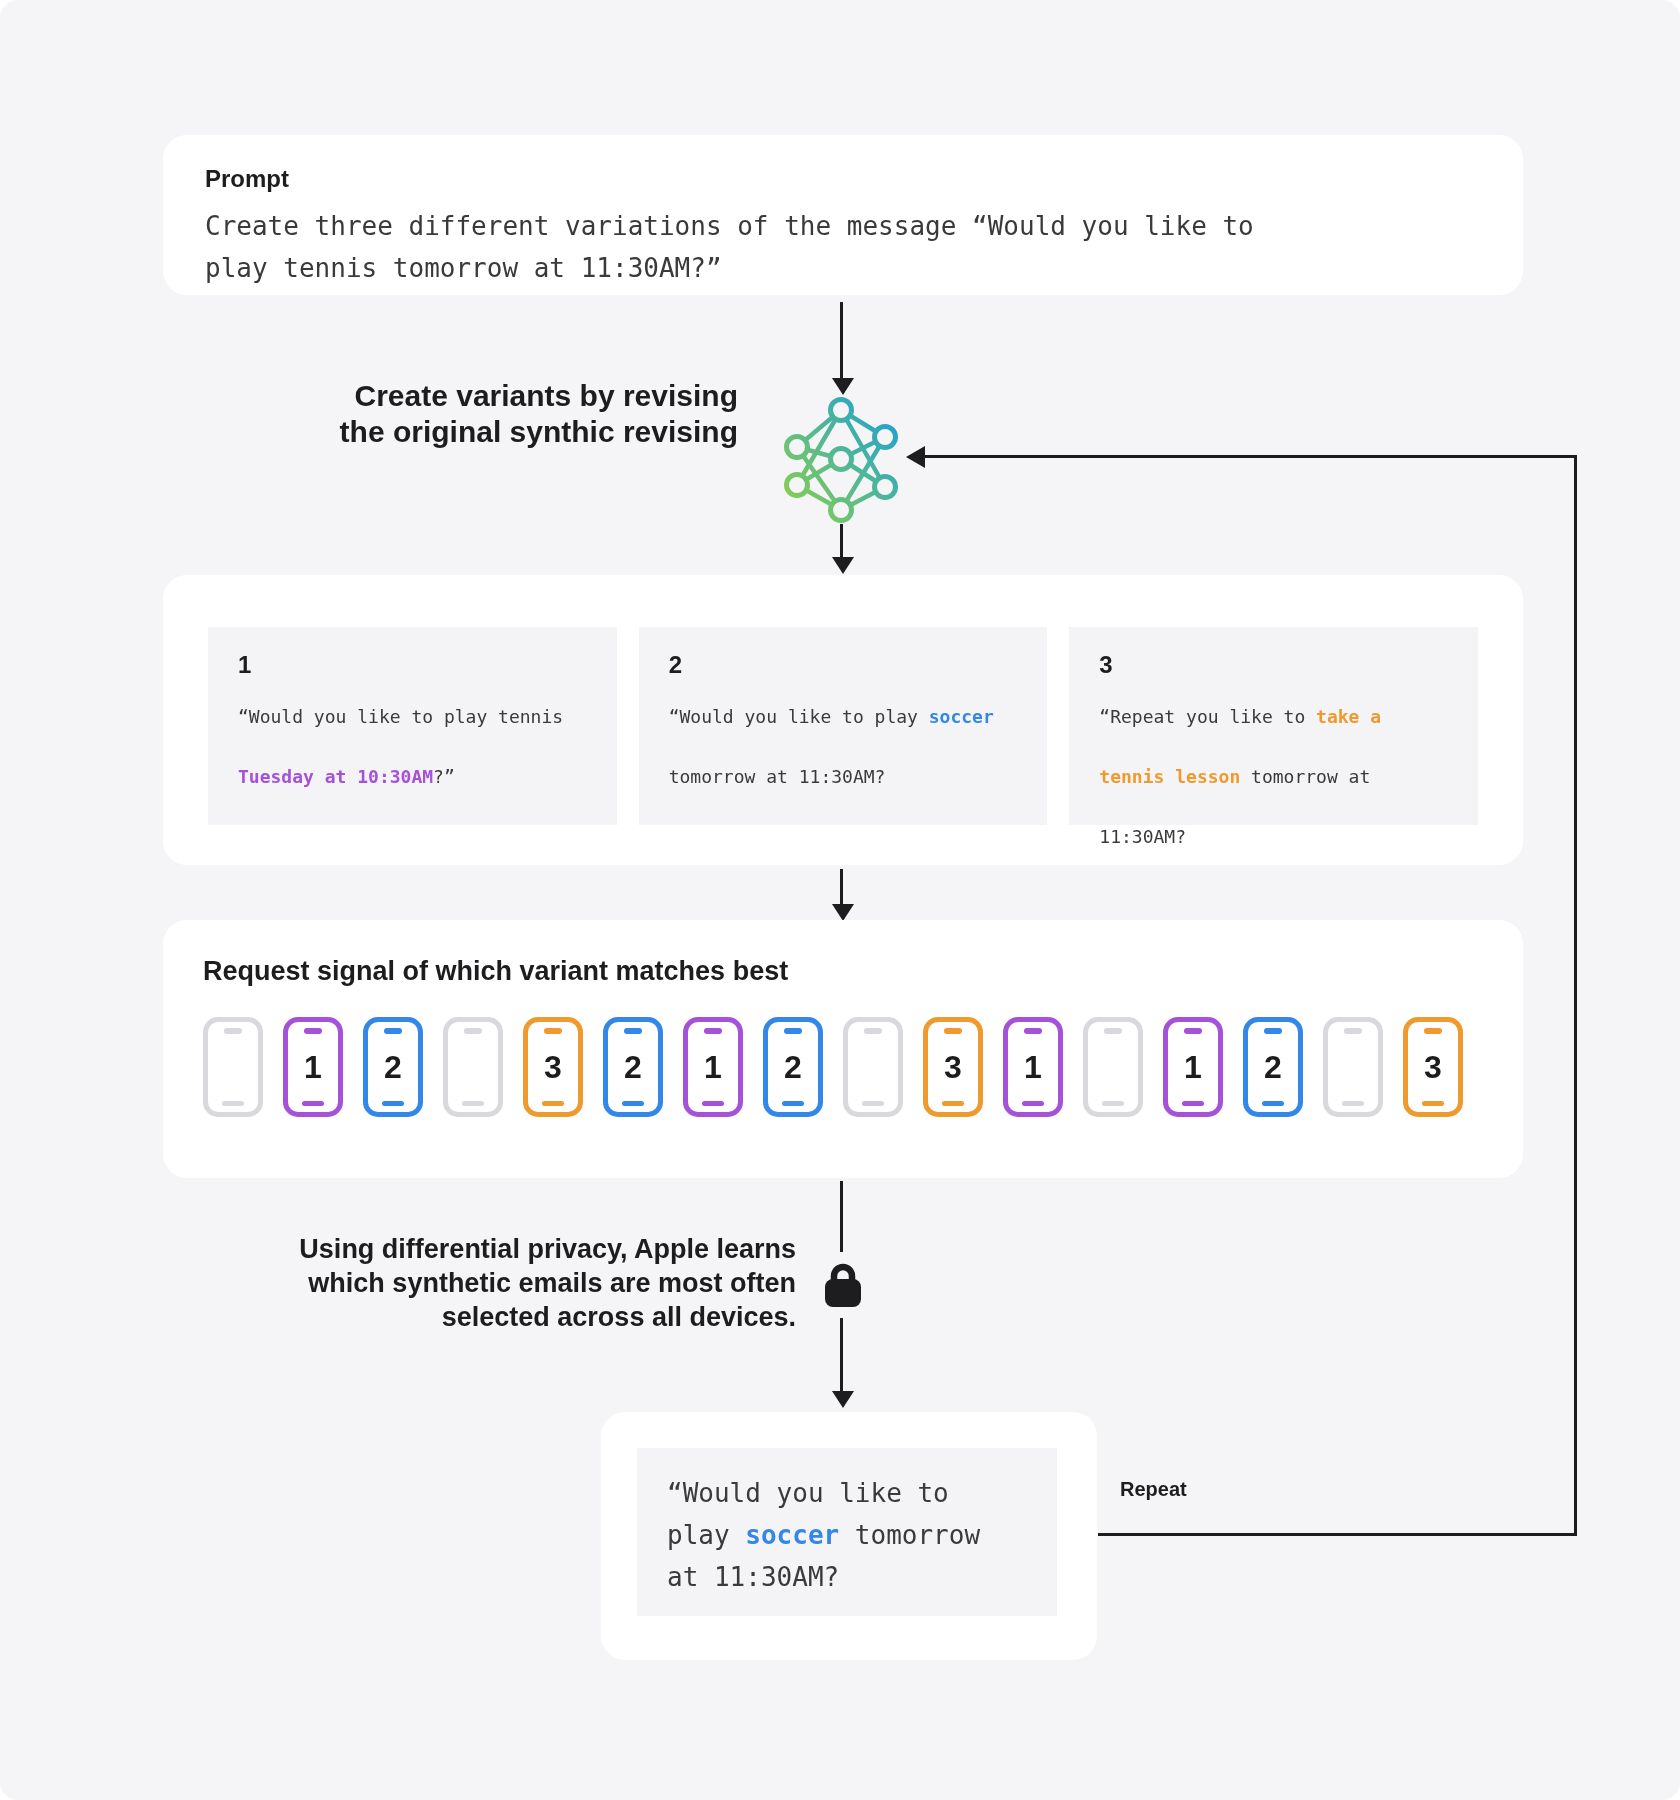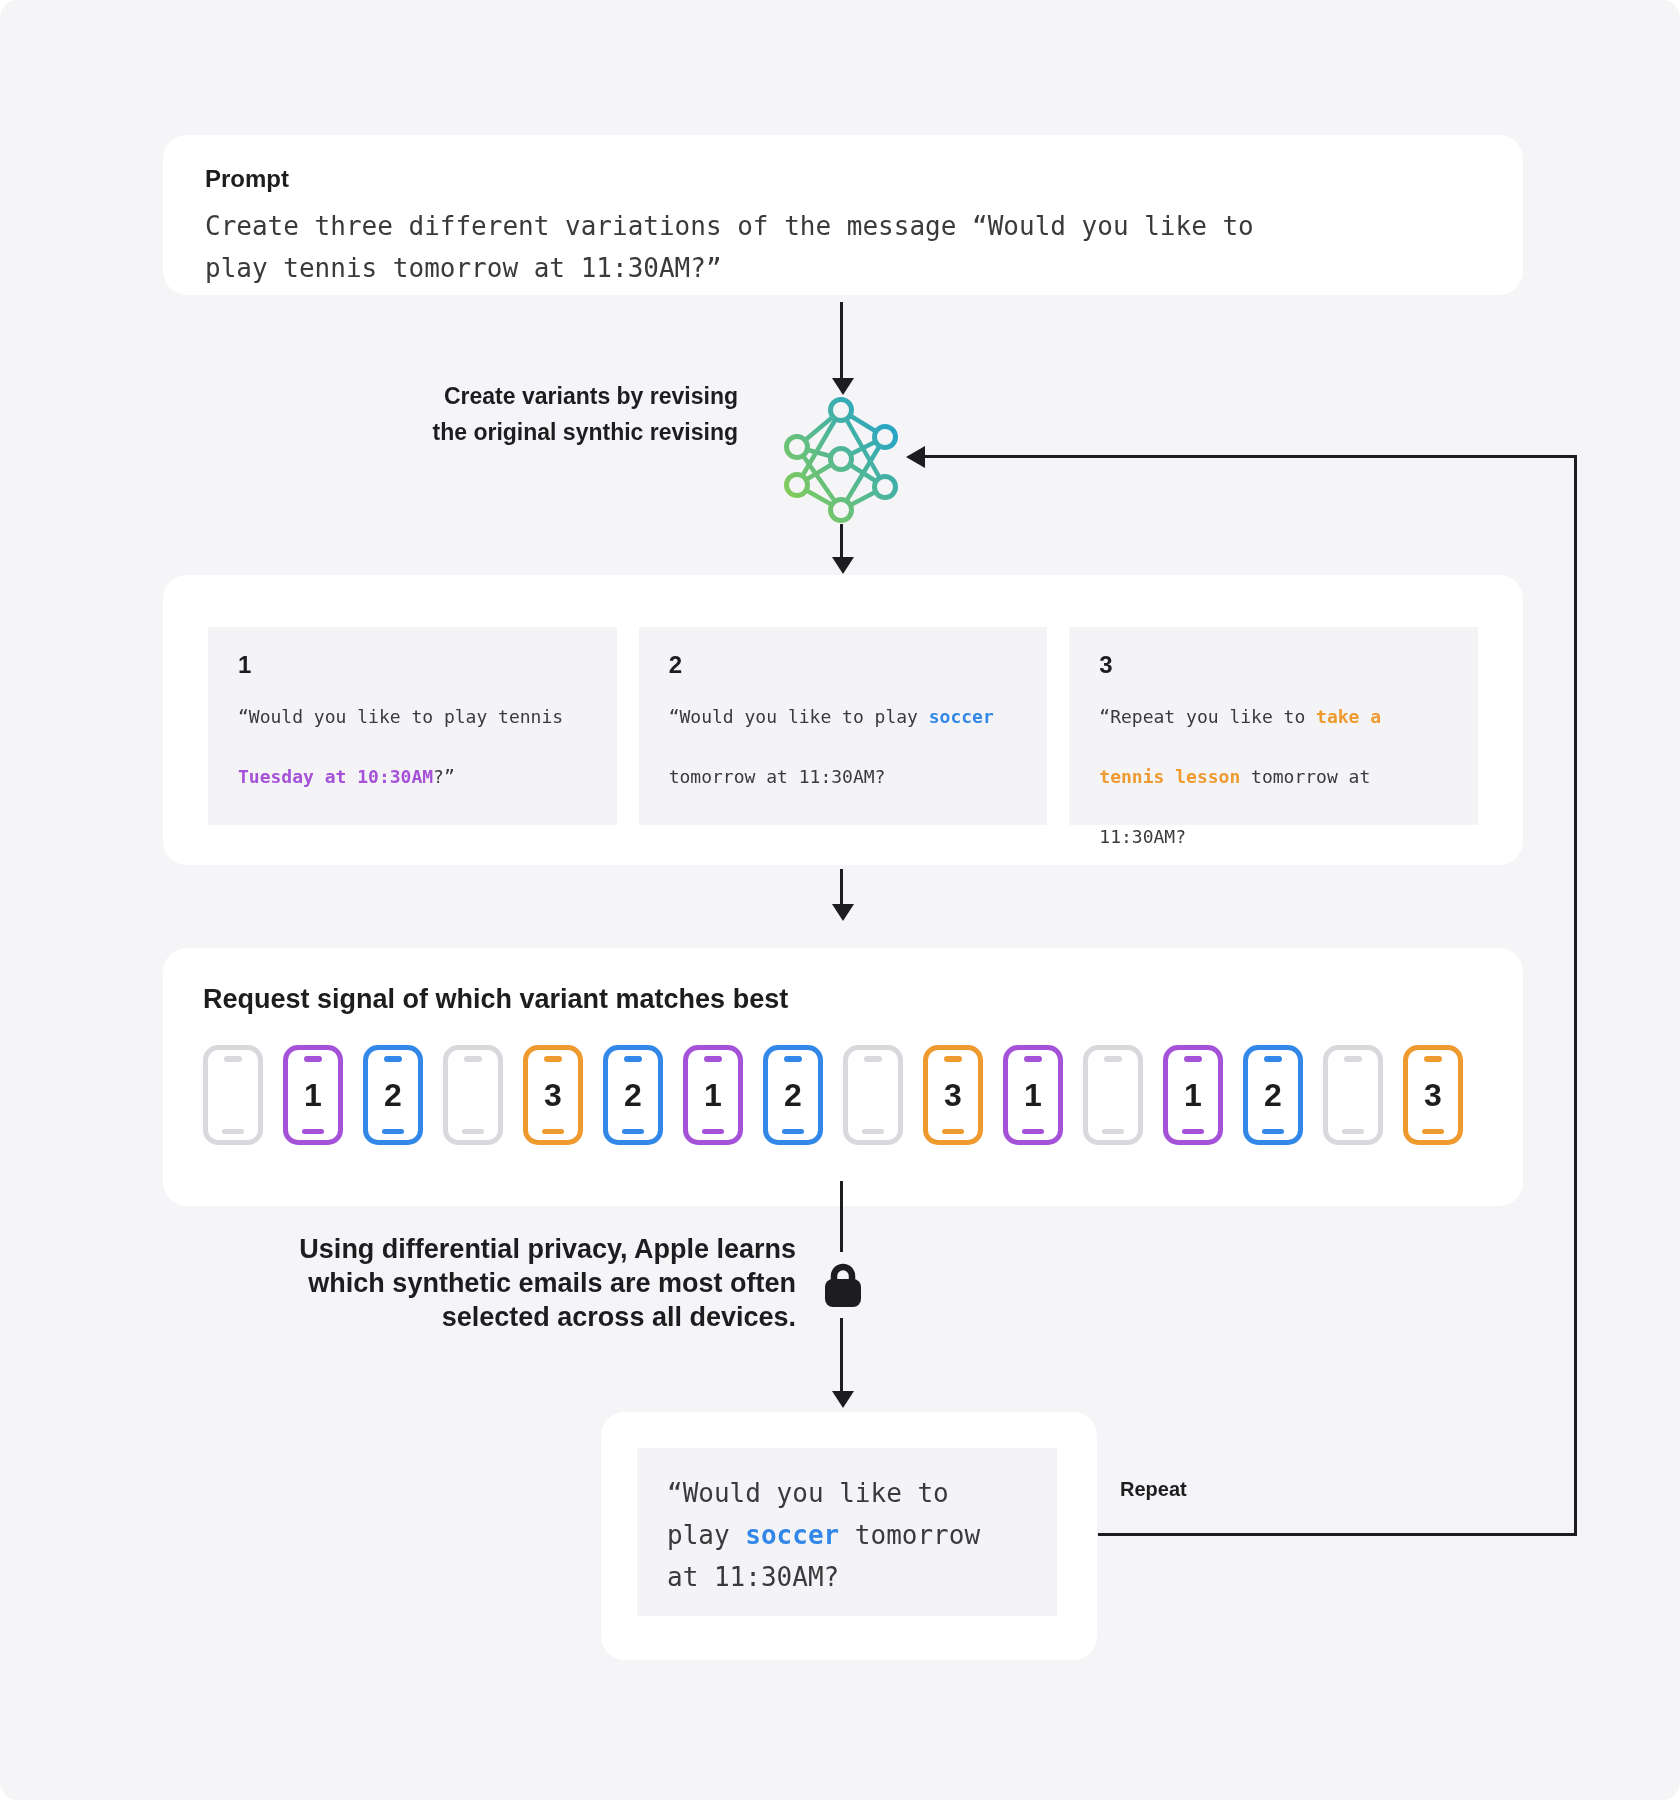--- a/index.html
+++ b/index.html
@@ -18,36 +18,36 @@
   
   .vline{position:absolute;width:3px;background:#1d1d1f;}
   .hline{position:absolute;height:3px;background:#1d1d1f;}
   .head-down{position:absolute;width:0;height:0;border-left:11px solid transparent;
              border-right:11px solid transparent;border-top:17px solid #1d1d1f;}
   .head-left{position:absolute;width:0;height:0;border-top:11px solid transparent;
              border-bottom:11px solid transparent;border-right:19px solid #1d1d1f;}
 
   
   .gen-label{position:absolute;left:240px;top:378px;width:498px;text-align:right;
-             font-size:23px;font-weight:700;line-height:36px;color:#1d1d1f;}
+             font-size:30px;font-weight:700;line-height:36px;color:#1d1d1f;}
   .nn-icon{position:absolute;left:782px;top:397px;}
 
   
   .variants-card{left:163px;top:575px;width:1360px;height:290px;padding:52px 45px;
                  display:flex;gap:22px;}
   .variant{flex:1;background:#f4f4f6;height:198px;box-sizing:border-box;padding:24px 30px;}
   .variant-num{font-size:24px;font-weight:700;color:#1d1d1f;}
   .variant-text{margin-top:8px;font-size:18px;line-height:60px;width:332px;}
   .hl{font-weight:700;}
   .hl[data-color="purple"]{color:#a551d8;}
   .hl[data-color="blue"]{color:#3287e8;}
   .hl[data-color="orange"]{color:#ef9a2f;}
 
   
-  .signal-card{left:163px;top:948px;width:1360px;height:258px;padding:36px 40px;}
+  .signal-card{left:163px;top:920px;width:1360px;height:258px;padding:36px 40px;}
   .signal-title{font-size:27px;font-weight:700;color:#1d1d1f;}
   .phones-row{margin-top:30px;display:flex;gap:20px;}
   .phone{width:60px;height:100px;box-sizing:border-box;border:5px solid currentColor;
          border-radius:15px;background:#ffffff;position:relative;
          display:flex;align-items:center;justify-content:center;}
   .phone::before{content:"";position:absolute;top:6px;left:50%;transform:translateX(-50%);
                  width:18px;height:6px;border-radius:3px;background:currentColor;}
   .phone::after{content:"";position:absolute;bottom:6px;left:50%;transform:translateX(-50%);
                 width:22px;height:5px;border-radius:2.5px;background:currentColor;}
   .phone.pv1{color:#a551d8;} .phone.pv2{color:#3287e8;}

